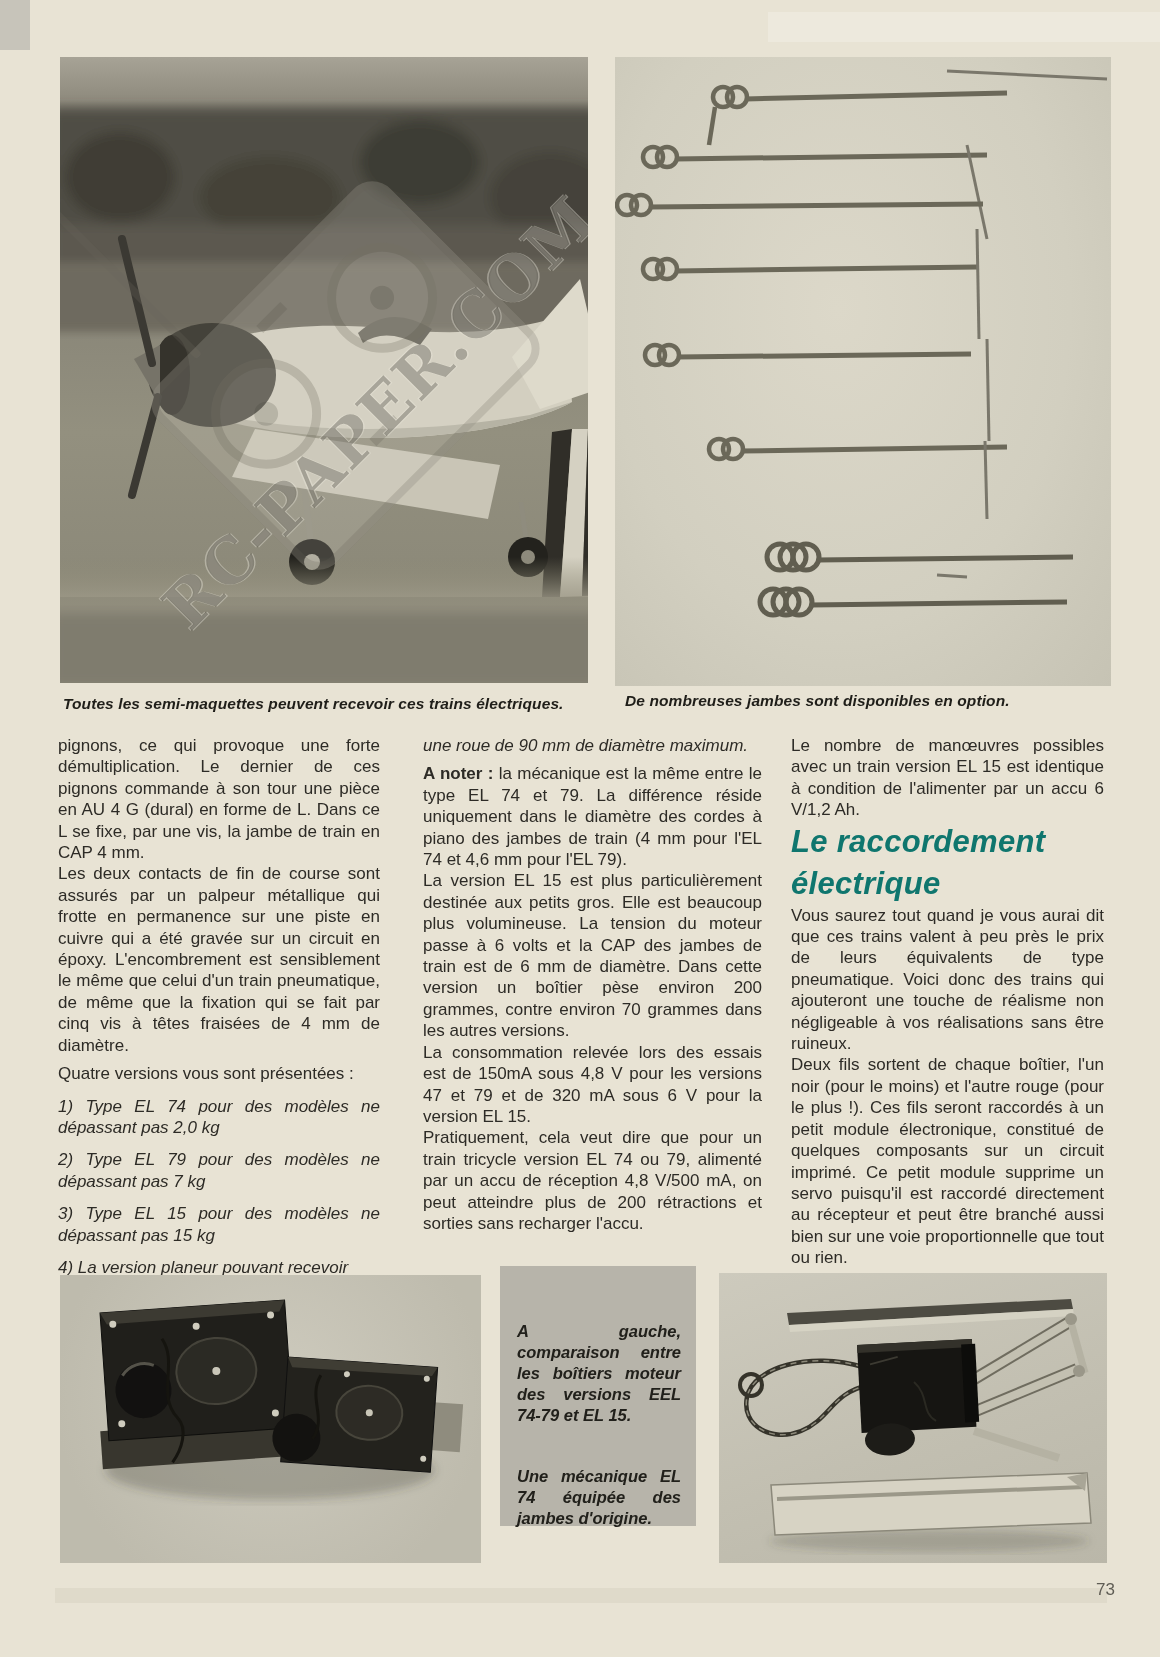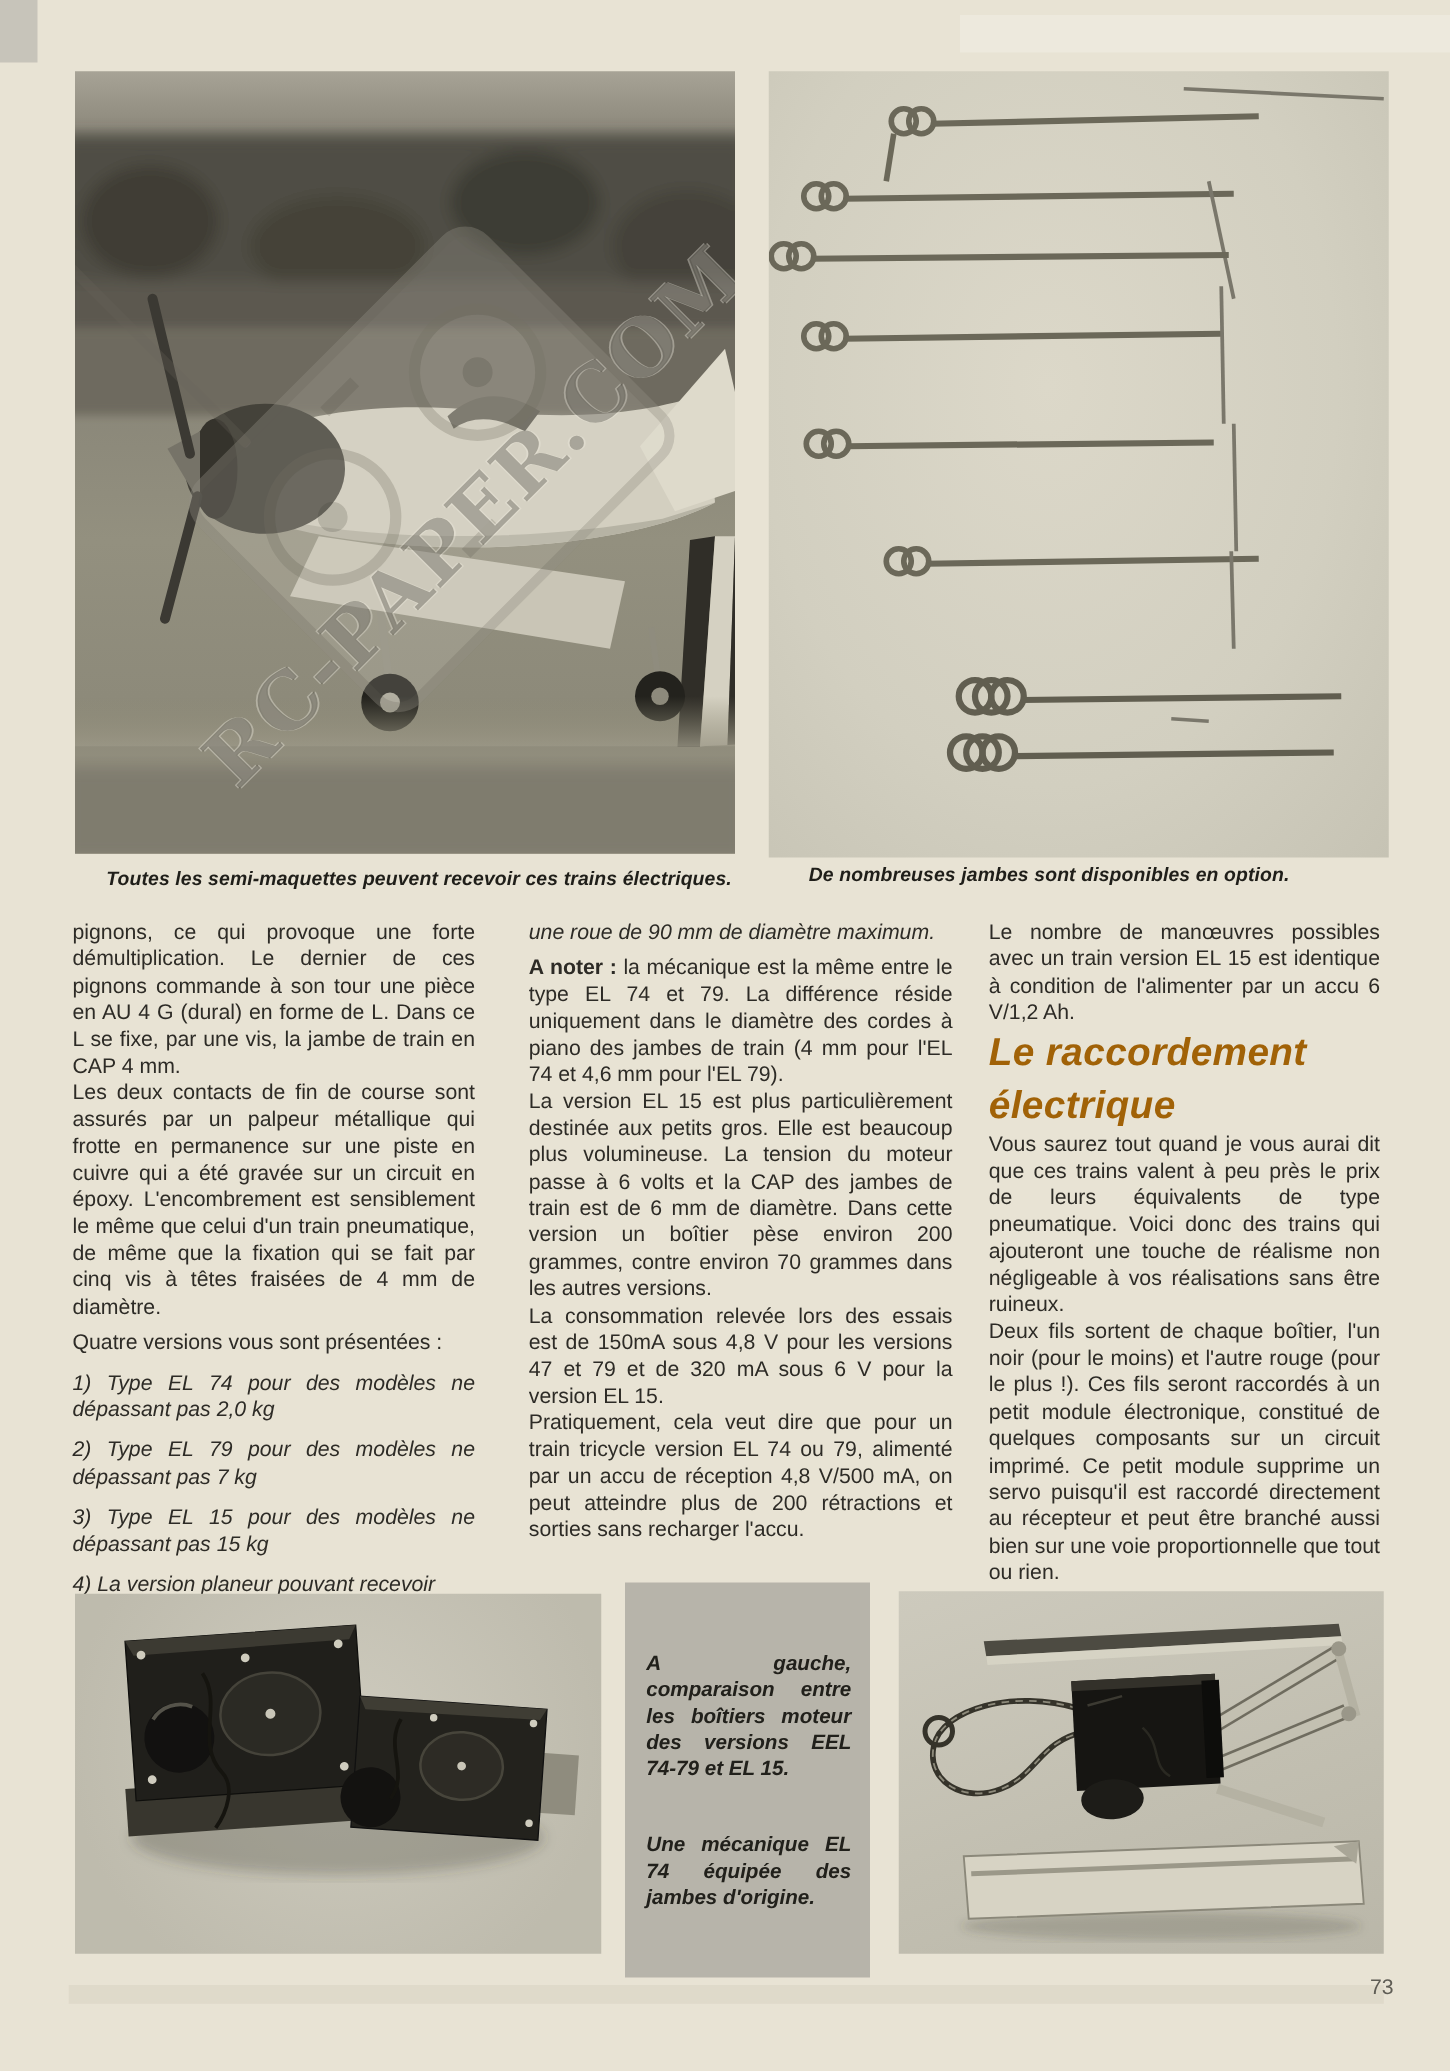--- a/index.html
+++ b/index.html
@@ -56,44 +56,44 @@
     position:absolute; left:-120px; top:268px; width:660px; text-align:center;
     font-family:"DejaVu Serif","Liberation Serif",serif; font-weight:bold;
     font-size:62px; letter-spacing:2px; color:rgba(58,56,48,0.52);
     text-shadow:1px 1px 0 rgba(238,235,224,0.65), -1px -1px 0 rgba(238,235,224,0.65);
     white-space:nowrap;
   }
 
   
   .photo-caption {
     position:absolute; font-weight:bold; font-style:italic;
-    font-size:15.5px; line-height:19px; color:#1f1e19; letter-spacing:0.1px;margin-left:22px;
+    font-size:15.5px; line-height:19px; color:#1f1e19; letter-spacing:0.1px;
   }
   .caption-left { left:63px; top:694px; width:520px; }
   .caption-right { left:625px; top:691px; width:470px; }
 
   
   .col { position:absolute; top:735px; font-size:17px; line-height:21.4px; }
   .col-1 { left:58px;  width:322px; }
   .col-2 { left:423px; width:339px; }
   .col-3 { left:791px; width:313px; }
   .col p { margin:0; text-align:justify; }
   .col p.gap { margin-top:7px; }
   .italic { font-style:italic; }
   .bold { font-weight:bold; }
   .list-item { font-style:italic; margin-top:11px !important; }
   .section-heading {
     margin:25px 0 17px 0; font-size:31px; line-height:42px;
-    font-weight:bold; font-style:italic; color:#a16207; letter-spacing:0.3px;
+    font-weight:bold; font-style:italic; color:#0f766e; letter-spacing:0.3px;
     text-align:left !important;
   }
 
   
   .gray-box {
-    position:absolute; left:500px; top:1266px; width:196px; height:316px;
+    position:absolute; left:500px; top:1266px; width:196px; height:260px;
     background:#b7b4aa; box-sizing:border-box; padding:55px 15px 0 17px;
   }
   .gray-box p {
     margin:0; font-weight:bold; font-style:italic; font-size:16.5px;
     line-height:21px; color:#21201b; text-align:justify;
   }
   .gray-box p + p { margin-top:40px; }
 
   
   .page-number { position:absolute; left:1096px; top:1580px; font-size:17px; color:#5f5d55; }

